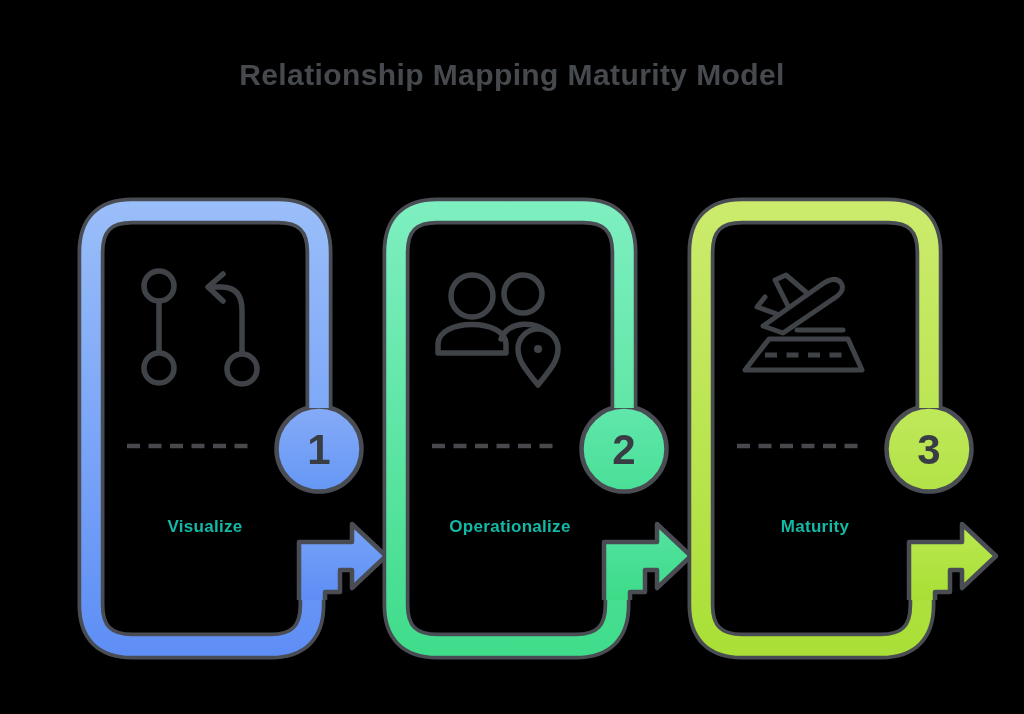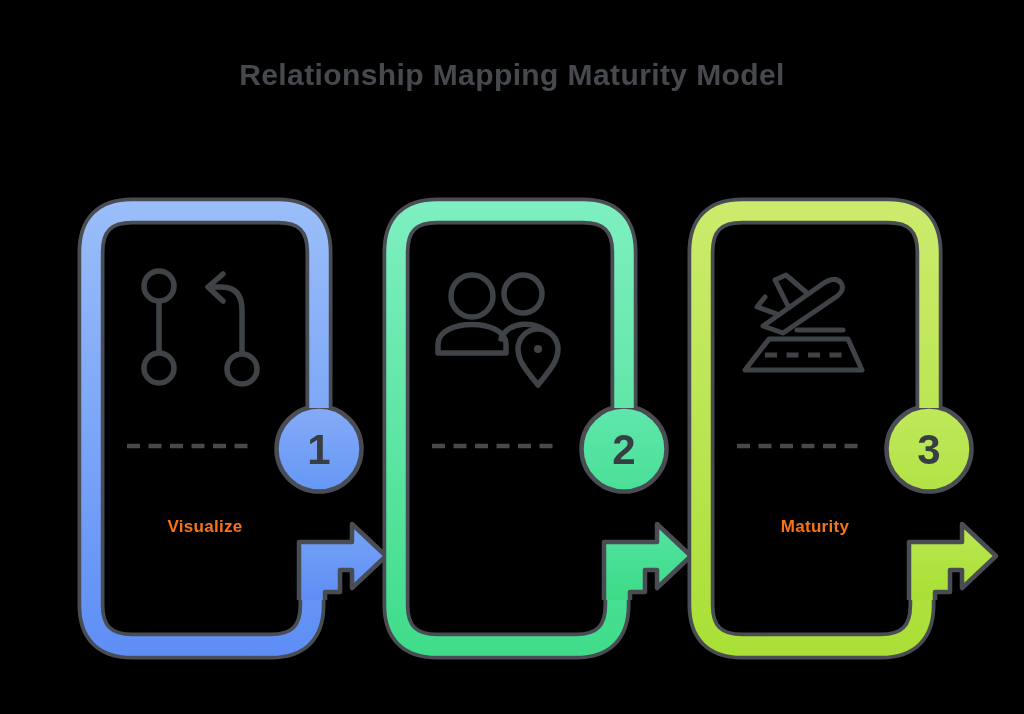--- a/index.html
+++ b/index.html
@@ -8,21 +8,21 @@
     font-family:"Liberation Sans","DejaVu Sans",sans-serif;
   }
   #title{
     position:absolute;top:58px;left:0;width:1024px;text-align:center;
     font-size:30px;font-weight:700;letter-spacing:.4px;color:#46494D;
   }
   .stage{position:absolute;top:195px;width:340px;height:480px;}
   .stage svg{position:absolute;top:0;left:0;overflow:visible;}
   .stage-label{
     position:absolute;top:322px;left:0;width:260px;height:20px;text-align:center;
-    font-size:17px;font-weight:700;letter-spacing:.3px;color:#f97316;
+    font-size:17px;font-weight:700;letter-spacing:.3px;color:#14b8a6;
   }
   .num{font-family:"Liberation Sans","DejaVu Sans",sans-serif;font-size:42px;font-weight:700;}
 </style>
 </head>
 <body>
 
 <div id="canvas">
 
   <div id="title">Relationship Mapping Maturity Model</div>
 
@@ -95,20 +95,21 @@
       <g fill="none" stroke-width="5.5" stroke-linecap="round" stroke-linejoin="round" stroke="#3F4347">
         <circle cx="92" cy="101" r="21"></circle>
         <circle cx="143" cy="99" r="19"></circle>
         <path d="M121 144 C127 126 157 124 170 140"></path>
         <path d="M58 158 L58 149 C58 123 126 123 126 149 L126 158 Z"></path>
         <path d="M158 190 C146 175 138 166 138 154 C138 143 147 134 158 134 C169 134 178 143 178 154 C178 166 170 175 158 190 Z" fill="#000000"></path>
         <circle cx="158" cy="154" r="4" stroke="none" fill="#3F4347"></circle>
       </g>
       <text class="num" x="244" y="269" text-anchor="middle" fill="#383D44">2</text>
     </svg>
+    <div class="stage-label">Operationalize</div>
   </div>
 
   <div class="stage" style="left:685px">
     <svg width="340" height="480" viewBox="0 0 340 480">
       <path d="M244 213 L244 57 Q244 16 203 16 L57 16 Q16 16 16 57 L16 410 Q16 451 57 451 L196 451 Q237 451 237 410 L237 400" fill="none" stroke-width="27" stroke="#494D53"></path>
       <circle cx="244" cy="254" r="42.5" fill="url(#circ3)" stroke-width="4.5" stroke="#494D53"></circle>
       <path d="M244 213 L244 57 Q244 16 203 16 L57 16 Q16 16 16 57 L16 410 Q16 451 57 451 L196 451 Q237 451 237 410 L237 400" fill="none" stroke="url(#band3)" stroke-width="19.5"></path>
       <path d="M224 405 L224 347 L277 347 L277 329 L311 361 L277 393 L277 375 L265 375 L265 397 L250 397 L250 405" fill="url(#arr3)" stroke-width="4.5" stroke-linejoin="round" stroke="#494D53"></path>
       <line x1="52" y1="251" x2="178" y2="251" stroke-width="4.5" stroke-dasharray="13 8.5" stroke="#47494D"></line>
       <g fill="none" stroke-width="5" stroke-linecap="round" stroke-linejoin="round" stroke="#3F4347">

